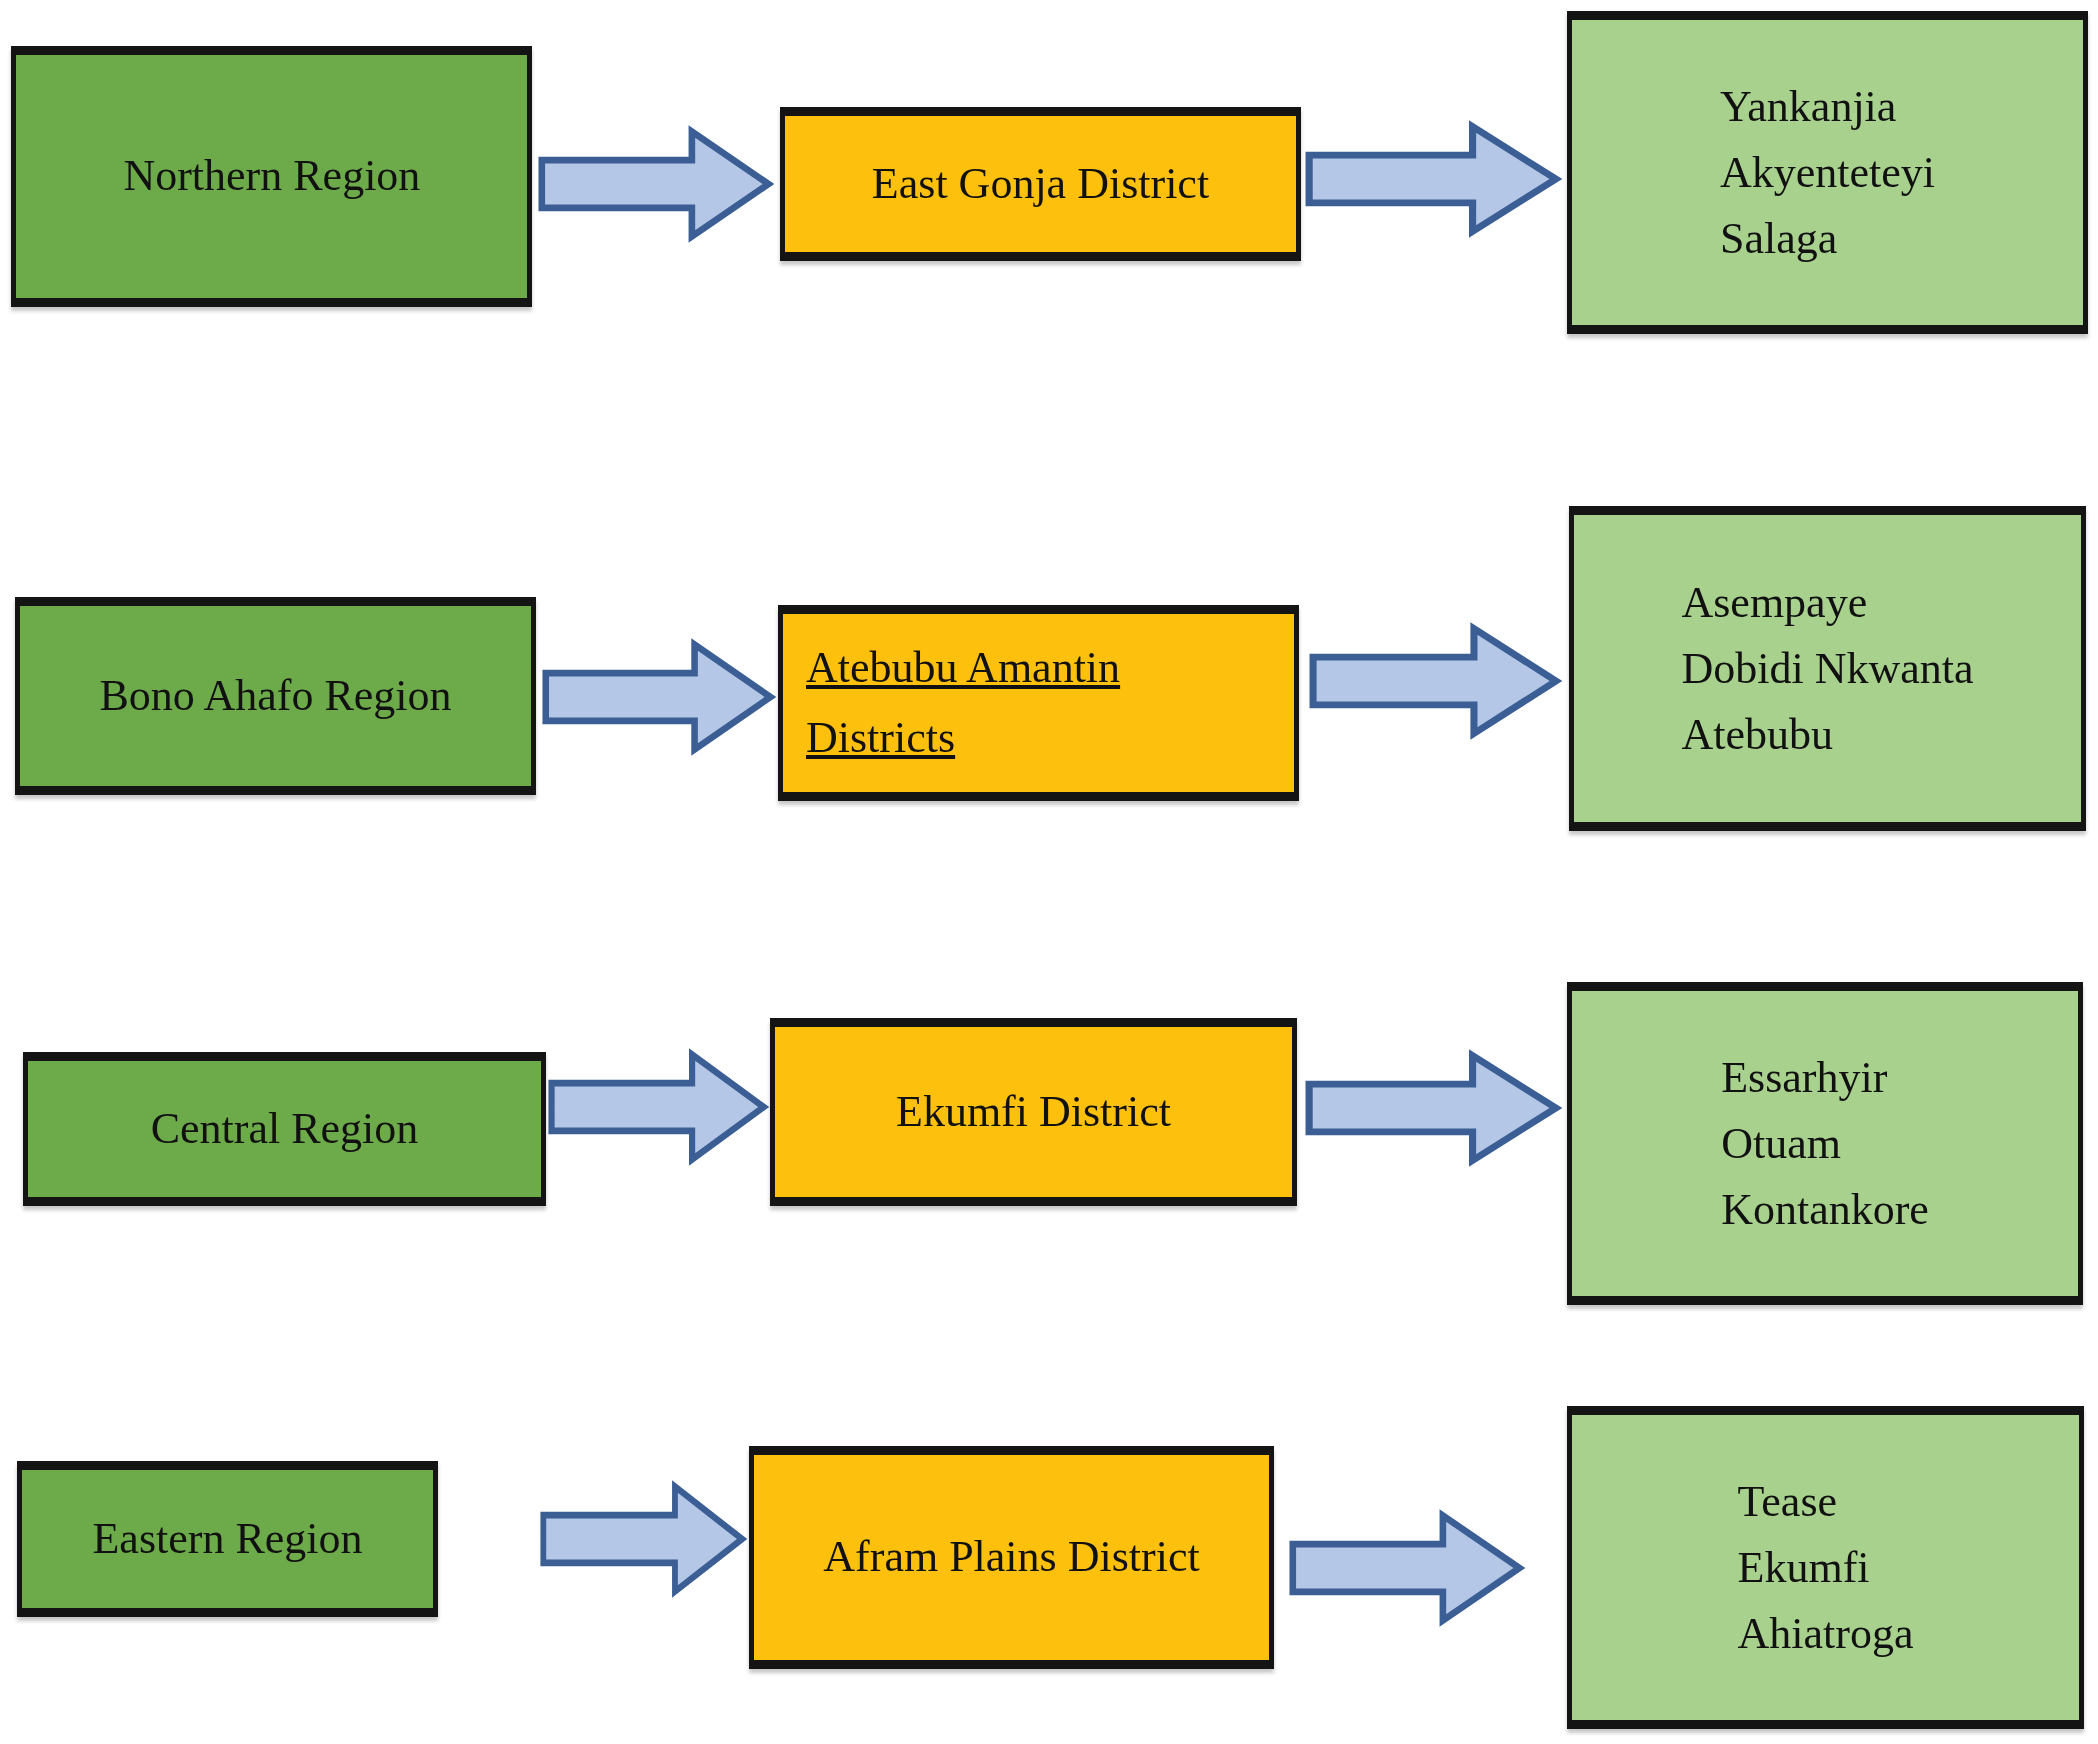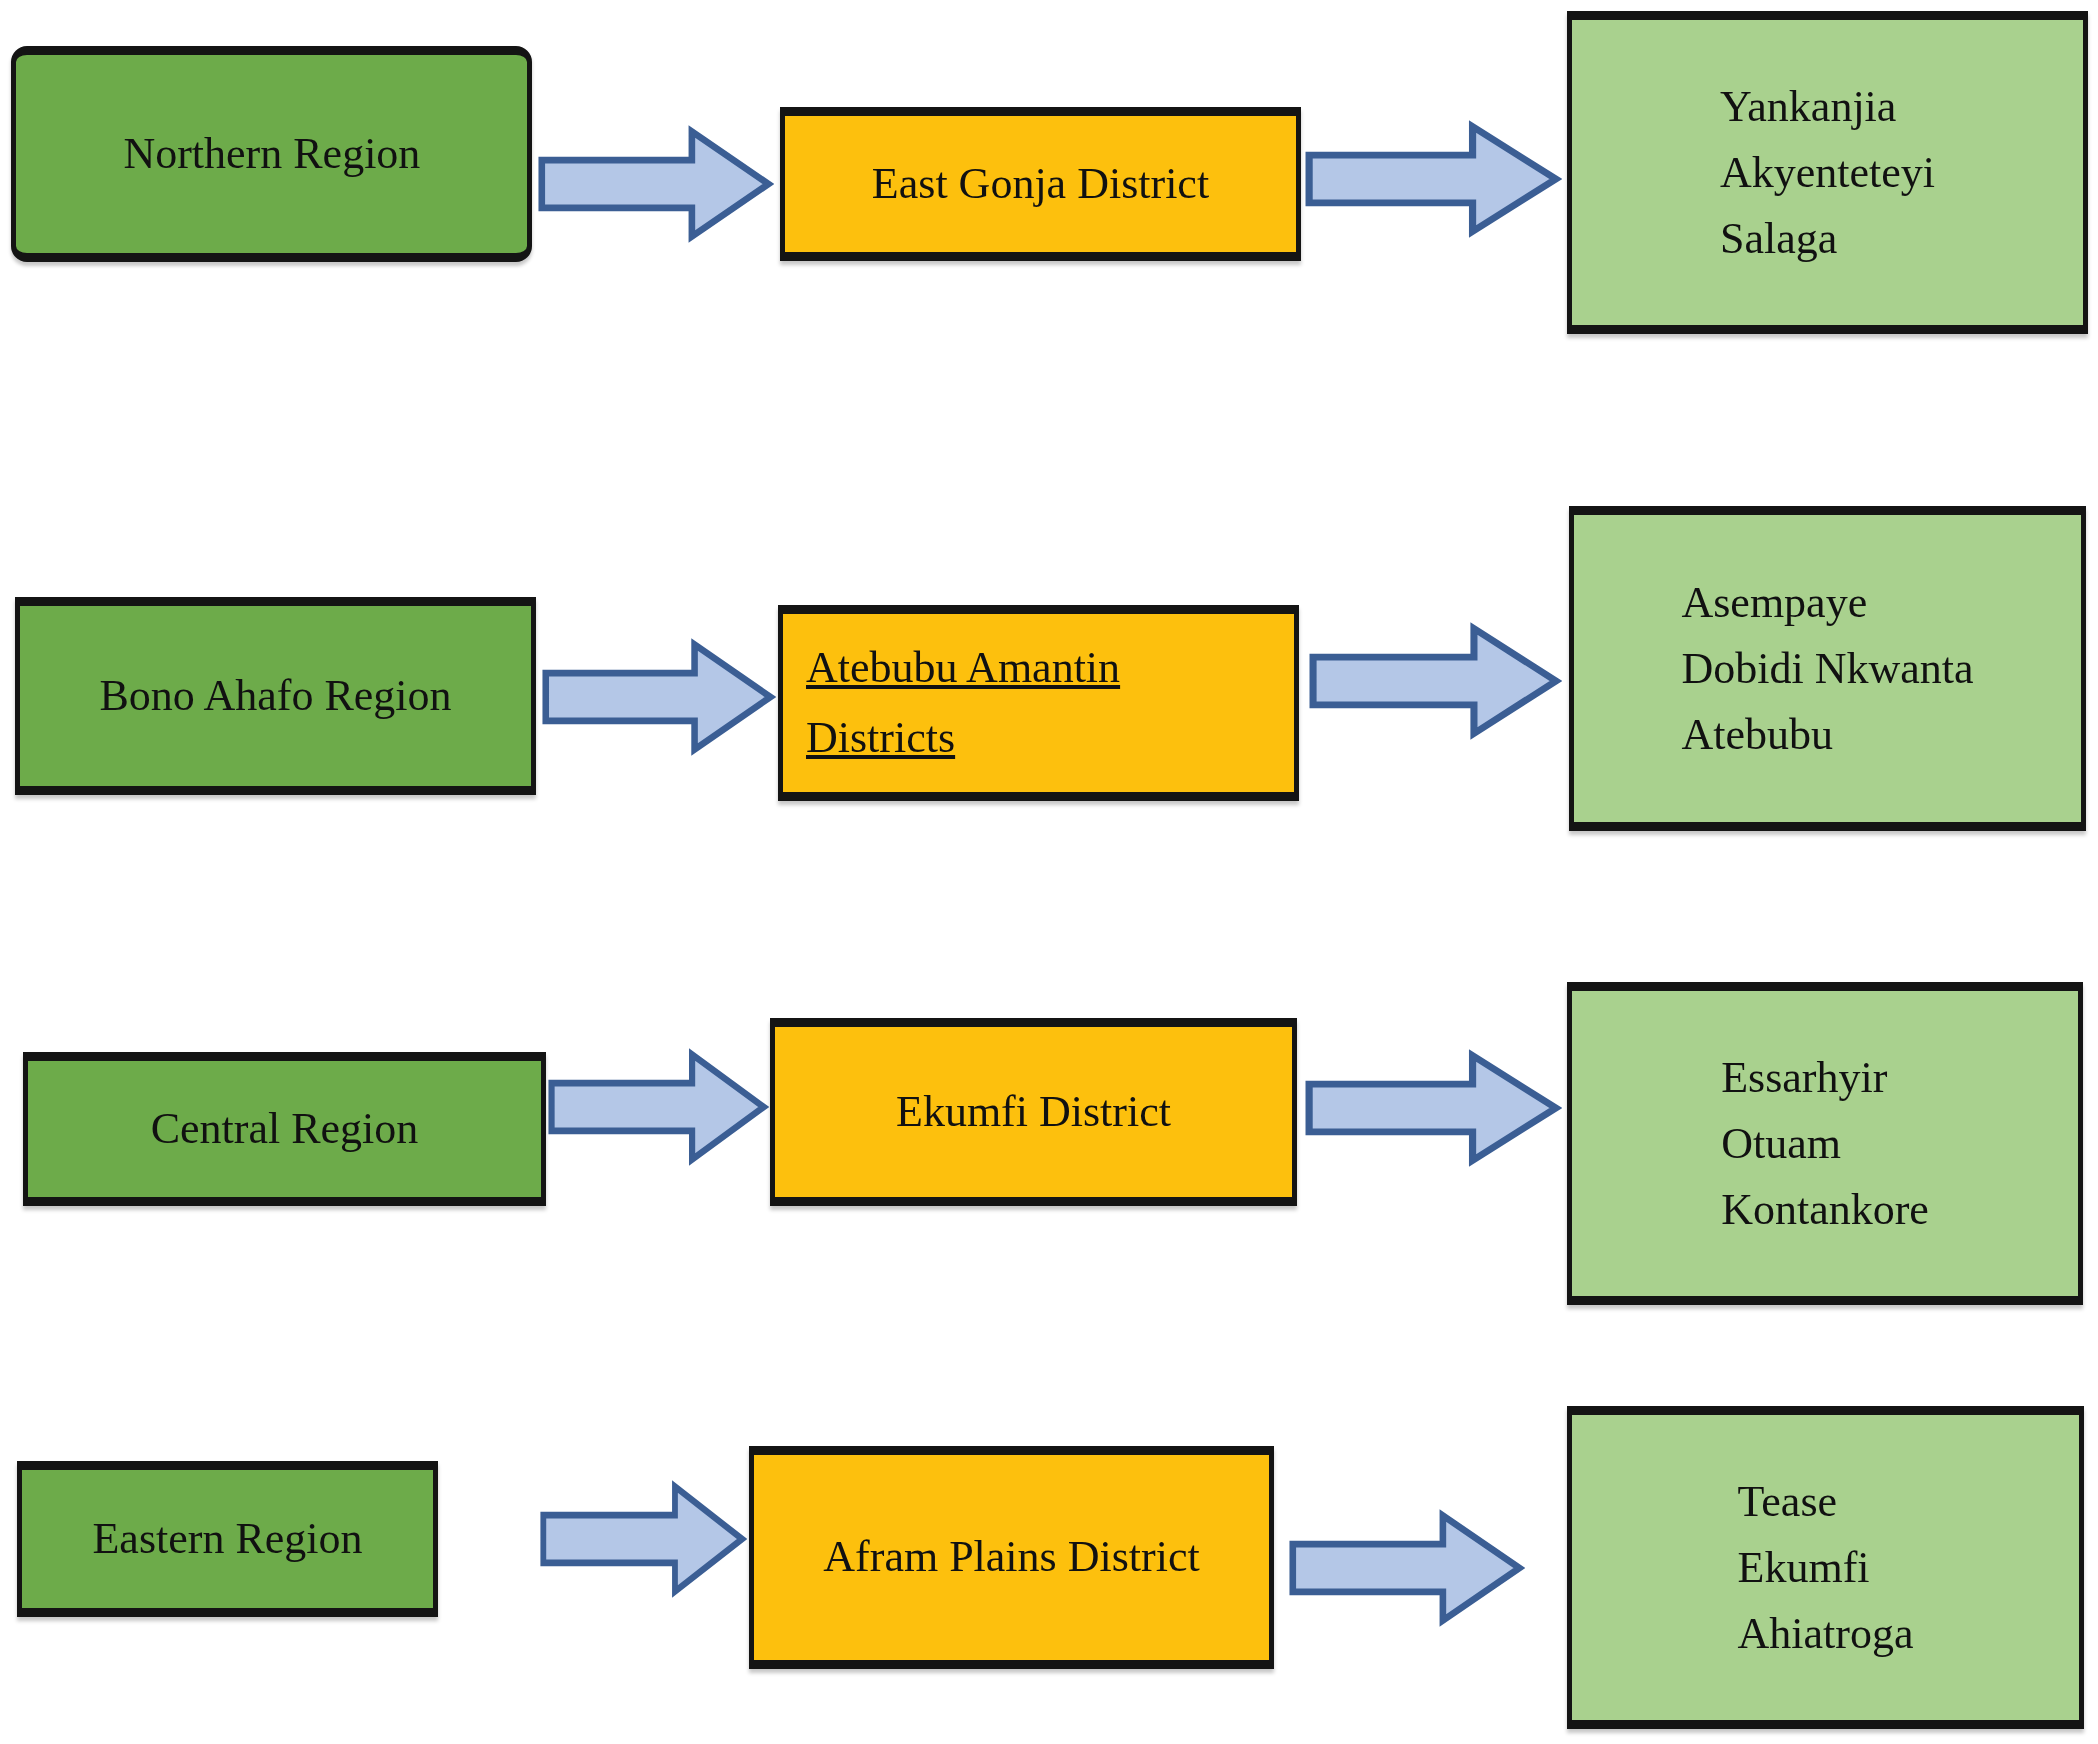--- a/index.html
+++ b/index.html
@@ -46,21 +46,21 @@
     stroke:var(--arrow-outline);
     stroke-width:7;
     stroke-linejoin:miter;
   }
 </style>
 </head>
 <body style="background: rgb(255, 255, 255);">
 
 <div class="canvas">
 
-  <div class="box region" style="left:11.4px;top:46px;width:521px;height:216px;border-radius:16px;">
+  <div class="box region" style="left:11.4px;top:46px;width:521px;height:261px;">
     <span>Northern Region</span>
   </div>
   <div class="arrow" style="left:538px;top:122px;width:236px;height:124px;">
     <svg viewBox="0 0 250 130" preserveAspectRatio="none" aria-hidden="true">
       <polygon points="4,40 163,40 163,10 244,65 163,120 163,90 4,90"></polygon>
     </svg>
   </div>
   <div class="box district" style="left:780px;top:107px;width:521px;height:154px;">
     <span>East Gonja District</span>
   </div>

